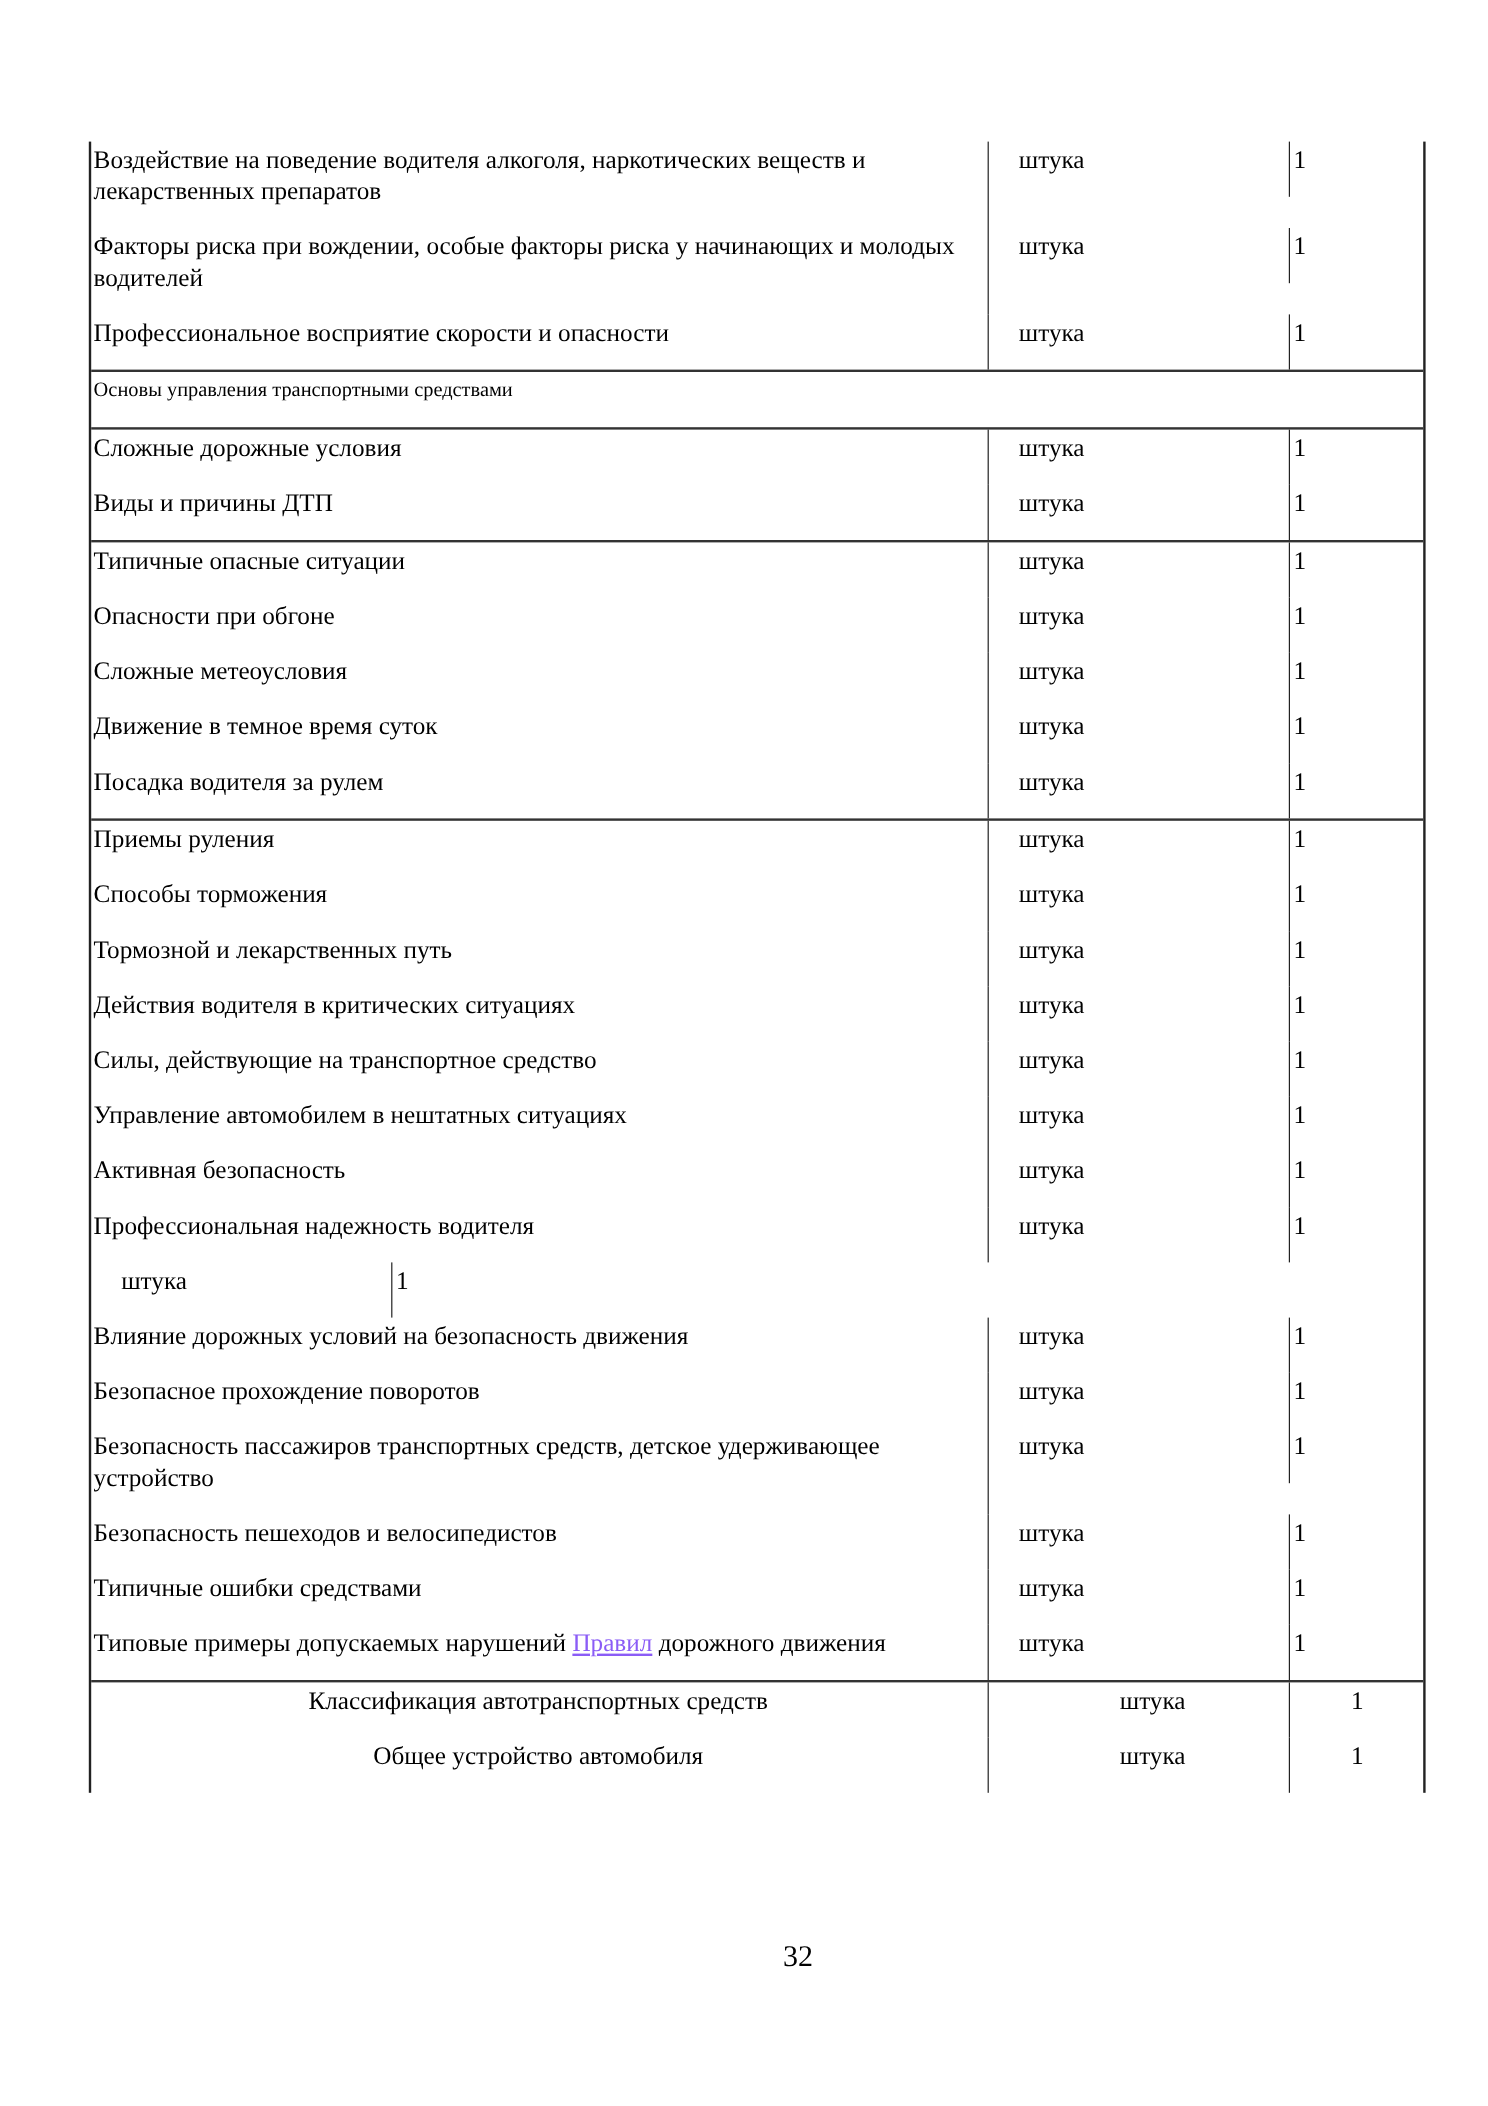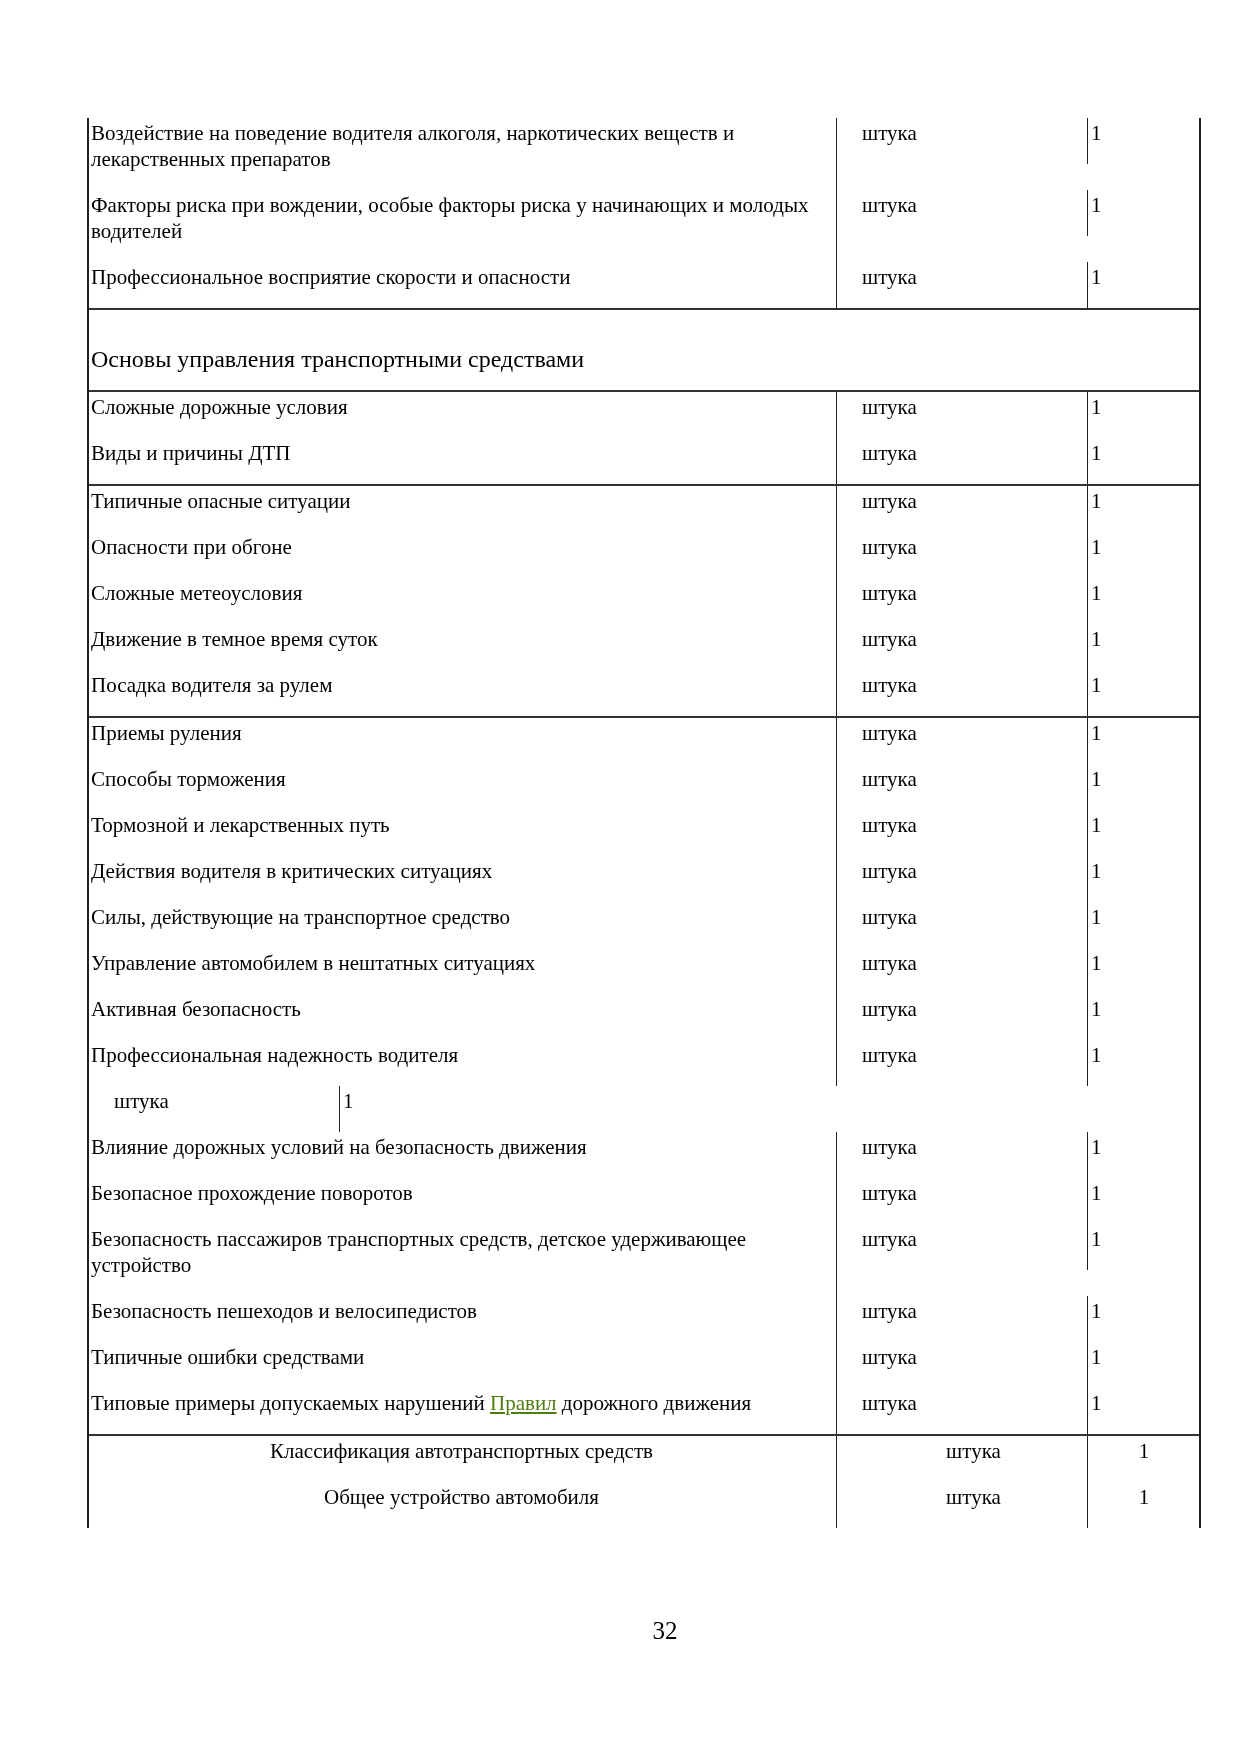--- a/index.html
+++ b/index.html
@@ -2,37 +2,37 @@
 <html><head>
 <meta charset="utf-8">
 <style>
   html, body { margin: 0; padding: 0; background: #ffffff; }
   body {
     width: 1240px; height: 1755px; position: relative; overflow: hidden;
     font-family: "Liberation Serif", "DejaVu Serif", serif;
     color: #000;
   }
   .table {
-    position: absolute; left: 87px; top: 118px; width: 1110px;
+    position: absolute; left: 74px; top: 118px; width: 1110px;
     border-left: 2px solid #222; border-right: 2px solid #222;
   }
   .group { border-bottom: 2px solid #333; }
   .group.open { border-bottom: none; text-align: center; }
   .row {
     display: flex; align-items: flex-start;
     font-size: 21px; line-height: 26px;
   }
   .row .c1 { width: 748px; padding: 2px 4px 18px 2px; box-sizing: border-box; border-right: 1.5px solid #222; }
   .row .c2 { width: 228px; padding: 2px 2px 18px 2px; box-sizing: border-box; border-right: 1.5px solid #222; margin-left: 23px; }
   .row .c3 { flex: 1; padding: 2px 2px 18px 3px; box-sizing: border-box; }
   .section {
-    font-size: 24px; line-height: 26px;
-    padding: 2px 4px 18px 2px; border-bottom: 2px solid #333; box-sizing: border-box; margin-top: 34px;
+    font-size: 17px; line-height: 26px;
+    padding: 2px 4px 18px 2px; border-bottom: 2px solid #333; box-sizing: border-box;
   }
-  .link { color: #4d7c0f; text-decoration: underline; }
+  .link { color: #8b5cf6; text-decoration: underline; }
   .page-number {
     position: absolute; left: 0; width: 1330px; top: 1617px;
     text-align: center; font-size: 25px;
   }
 </style>
 </head>
 <body>
 
 <div class="table">
 

